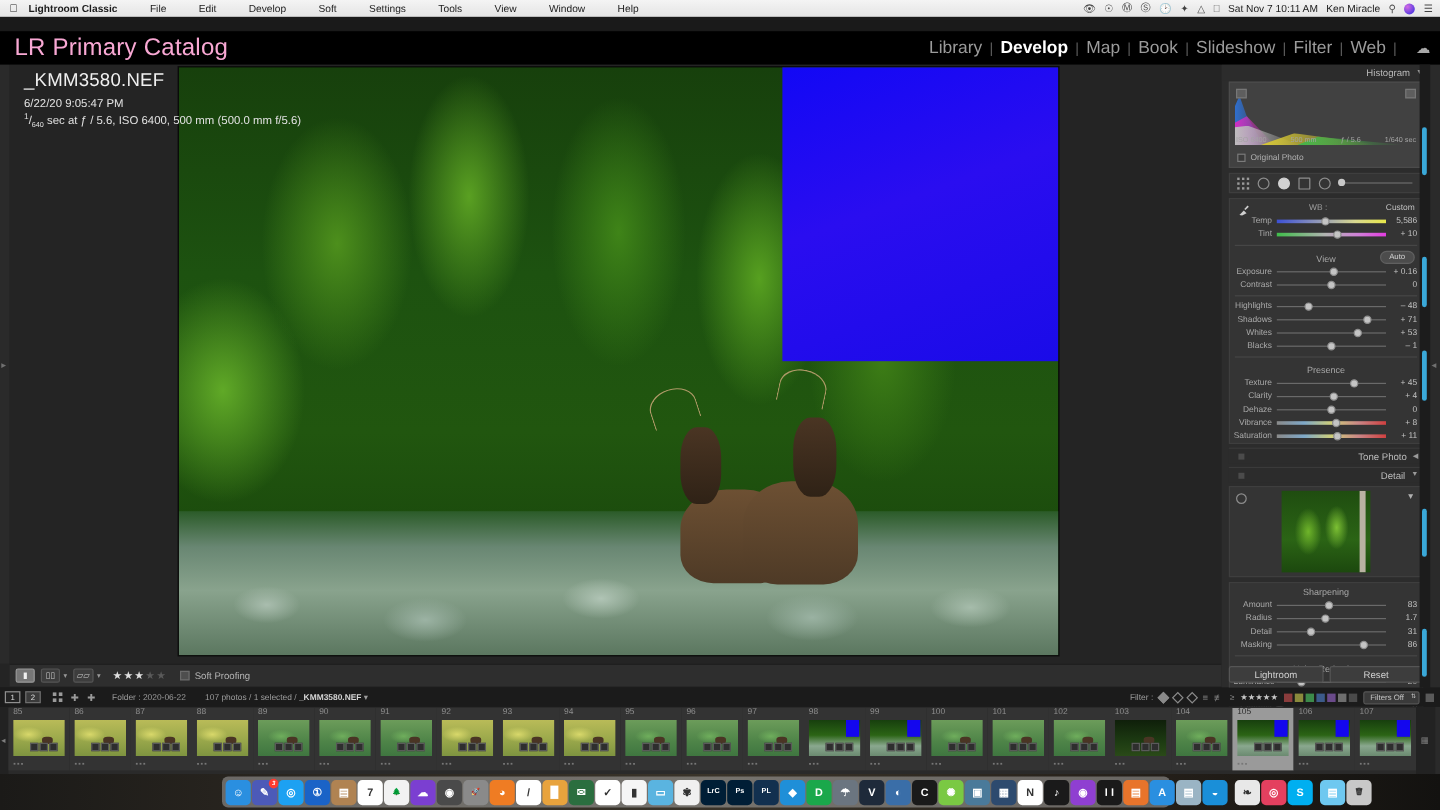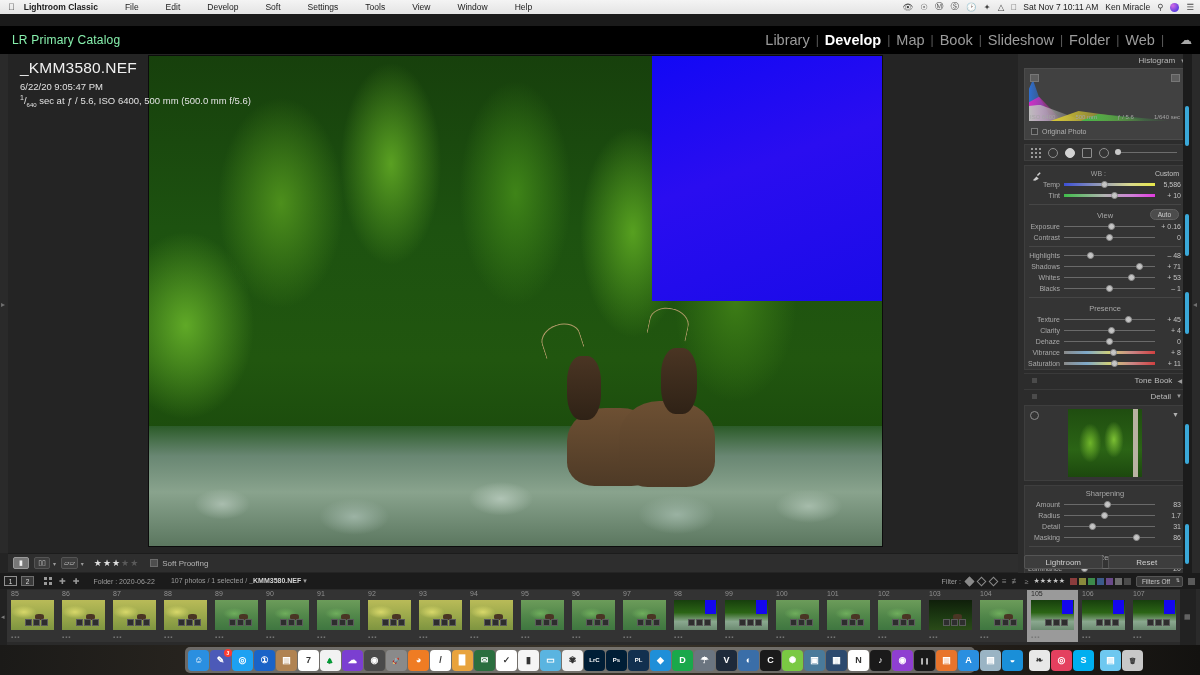--- a/index.html
+++ b/index.html
@@ -38,21 +38,21 @@
   .traffic i { width: 6.5px; height: 6.5px; border-radius: 50%; display: block; }
   .t-red { background: #ff5f57; } .t-yel { background: #febc2e; } .t-grn { background: #28c840; }
   .title-doc-ico { width: 5px; height: 6px; background: #4a7fd4; display: inline-block;
                    margin-right: 3px; vertical-align: -1px; }
 
   
   .lr-top {
     position: absolute; top: 26px; left: 0; width: 1200px; height: 28px;
     background: #000; display: flex; align-items: center;
   }
-  .catalog-name { color: #86efac; font-size: 12px; margin-left: 12px; letter-spacing: .2px; }
+  .catalog-name { color: #f9a8d4; font-size: 20px; margin-left: 12px; letter-spacing: .2px; }
   .modules { margin-left: auto; display: flex; align-items: center; padding-right: 8px; font-size: 14.5px; }
   .modules .mod { color: #9b9b9b; }
   .modules .mod.active { color: #ffffff; font-weight: bold; }
   .modules .sep { color: #5c5c5c; margin: 0 6px; font-size: 12px; }
   .cloud-ico { color: #a8a8a8; font-size: 12px; margin-left: 10px; }
 
   
   .content { position: absolute; top: 54px; left: 0; width: 1200px; height: 519px; background: #242424; }
 
   
@@ -347,21 +347,21 @@
       <span class="mod">Library</span>
       <span class="sep">|</span>
       <span class="mod active">Develop</span>
       <span class="sep">|</span>
       <span class="mod">Map</span>
       <span class="sep">|</span>
       <span class="mod">Book</span>
       <span class="sep">|</span>
       <span class="mod">Slideshow</span>
       <span class="sep">|</span>
-      <span class="mod">Folder</span>
+      <span class="mod">Filter</span>
       <span class="sep">|</span>
       <span class="mod">Web</span>
       <span class="sep">|</span>
       <span class="cloud-ico">☁</span>
     </span>
   </div>
 
   <div class="content">
 
     <div class="left-strip">
@@ -583,21 +583,21 @@
           <span class="sl-track">
               <i class="sl-line vib"></i>
               <i class="sl-knob" style="left:55%"></i>
             </span>
           <span class="sl-val">+ 11</span>
         </div>
       </div>
 
       <div class="collapsed-sec" style="position:relative;">
         <span class="sqr"></span>
-        <span>Tone Book</span>
+        <span>Tone Photo</span>
         <span class="tri" style="margin-left:5px;color:#9a9a9a;font-size:6px;">◀</span>
       </div>
 
       <div class="collapsed-sec" style="position:relative;">
         <span class="sqr"></span>
         <span>Detail</span>
         <span class="tri" style="margin-left:5px;color:#9a9a9a;font-size:6px;">▼</span>
       </div>
 
       <div class="detail-preview">

